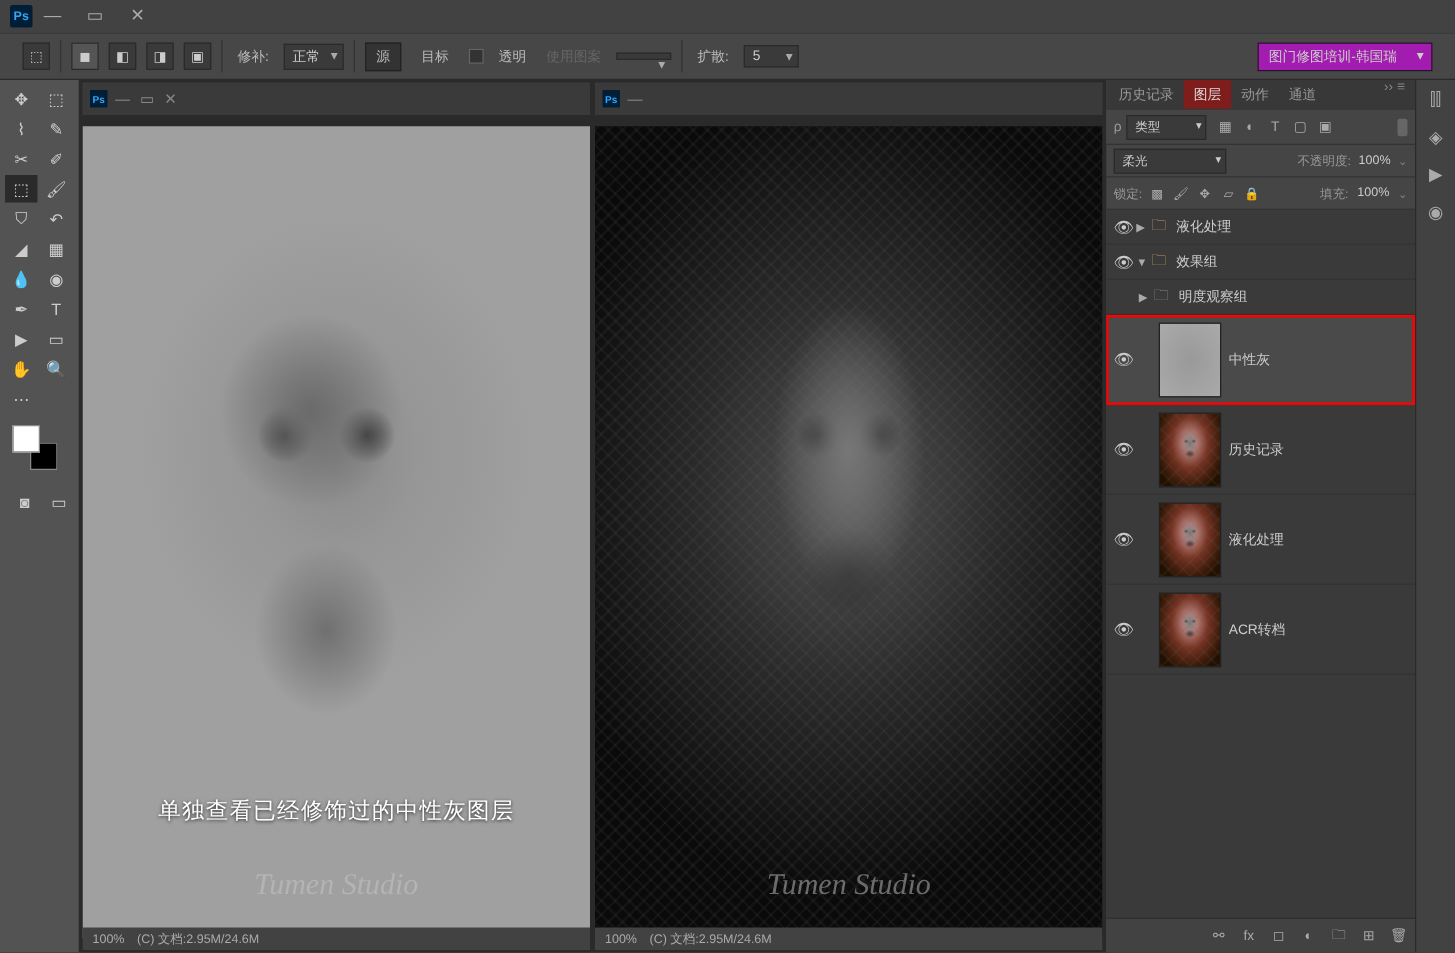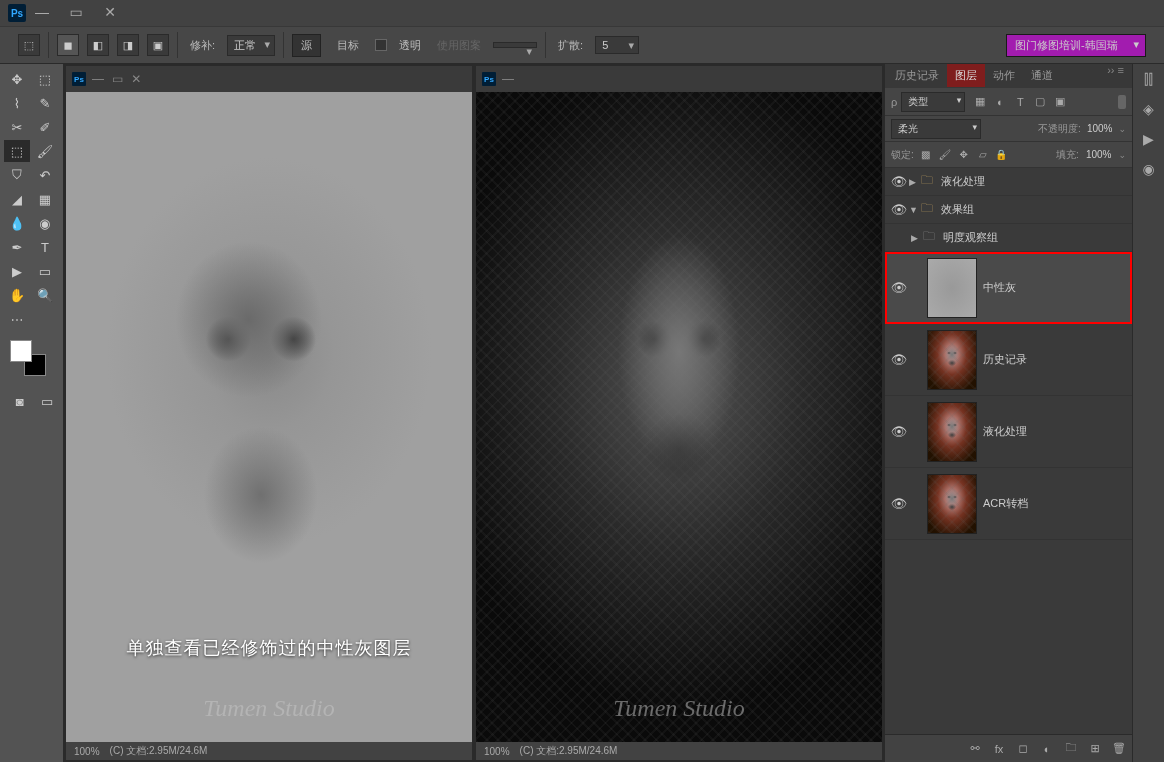--- a/index.html
+++ b/index.html
@@ -28,21 +28,21 @@
 .fg-color{position:absolute;width:22px;height:22px;background:#fff;border:1px solid #888;top:0;left:0;z-index:2}
 .bg-color{position:absolute;width:22px;height:22px;background:#000;border:1px solid #888;bottom:0;right:0}
 .bottom-tools{margin-top:12px;display:flex;gap:4px;padding-left:4px}
 .docs{flex:1;background:#2a2a2a;display:flex;position:relative}
 .doc-window{flex:1;display:flex;flex-direction:column;margin:2px;background:#313131}
 .doc-tabbar{height:26px;background:#3a3a3a;display:flex;align-items:center;padding:0 6px;gap:6px}
 .doc-icon{width:14px;height:14px;background:#001e36;color:#31a8ff;font-size:8px;font-weight:bold;display:flex;align-items:center;justify-content:center;border-radius:1px}
 .doc-title{flex:1;color:#aaa;font-size:11px}
 .doc-winbtns{display:flex;gap:8px;color:#888;font-size:12px}
 .doc-canvas{flex:1;display:flex;align-items:flex-start;justify-content:center;background:#2a2a2a;overflow:hidden;position:relative;padding-top:0}
-.canvas-img{width:100%;height:100%;position:relative;display:flex;justify-content:center}
+.canvas-img{width:100%;height:100%;position:relative;display:flex;align-items:center;justify-content:center}
 .gray-layer{width:100%;height:calc(100% - 18px);background:radial-gradient(ellipse 40% 30% at 50% 40%,#888 0%,#969696 40%,#a0a0a0 100%);position:relative}
 .gray-layer::before{content:"";position:absolute;inset:0;background:radial-gradient(ellipse 30% 20% at 45% 35%,#6a6a6a 0%,transparent 60%),radial-gradient(ellipse 8% 5% at 40% 38%,#333 0%,transparent 70%),radial-gradient(ellipse 8% 5% at 56% 38%,#333 0%,transparent 70%),radial-gradient(ellipse 20% 15% at 48% 62%,#707070 0%,transparent 70%)}
 .portrait{width:100%;height:calc(100% - 18px);background:radial-gradient(ellipse 60% 50% at 50% 45%,#555 0%,#2a2a2a 50%,#0a0a0a 100%);position:relative;overflow:hidden}
 .portrait::before{content:"";position:absolute;inset:0;background:radial-gradient(ellipse 25% 30% at 50% 40%,#777 0%,transparent 60%),radial-gradient(ellipse 6% 4% at 44% 38%,#111 0%,transparent 70%),radial-gradient(ellipse 6% 4% at 56% 38%,#111 0%,transparent 70%),radial-gradient(ellipse 12% 8% at 50% 55%,#333 0%,transparent 70%),repeating-linear-gradient(45deg,rgba(100,100,100,.1) 0 2px,transparent 2px 8px),repeating-linear-gradient(-45deg,rgba(100,100,100,.1) 0 2px,transparent 2px 8px)}
 .caption{position:absolute;bottom:100px;left:0;right:0;text-align:center;color:#fff;font-size:18px;font-weight:400;letter-spacing:1px;text-shadow:0 1px 3px rgba(0,0,0,.8)}
 .studio-text{position:absolute;bottom:38px;left:0;right:0;text-align:center;color:rgba(200,200,200,.5);font-size:24px;font-family:serif;font-style:italic}
 .watermark{position:absolute;top:50%;left:50%;transform:translate(-50%,-50%);z-index:10}
 .watermark svg{width:260px;height:120px}
 .status{position:absolute;bottom:0;left:0;height:18px;background:#424242;padding:0 8px;display:flex;align-items:center;gap:10px;color:#aaa;font-size:10px;width:100%}
 .panels{width:280px;background:#454545;display:flex;border-left:1px solid #2a2a2a}

